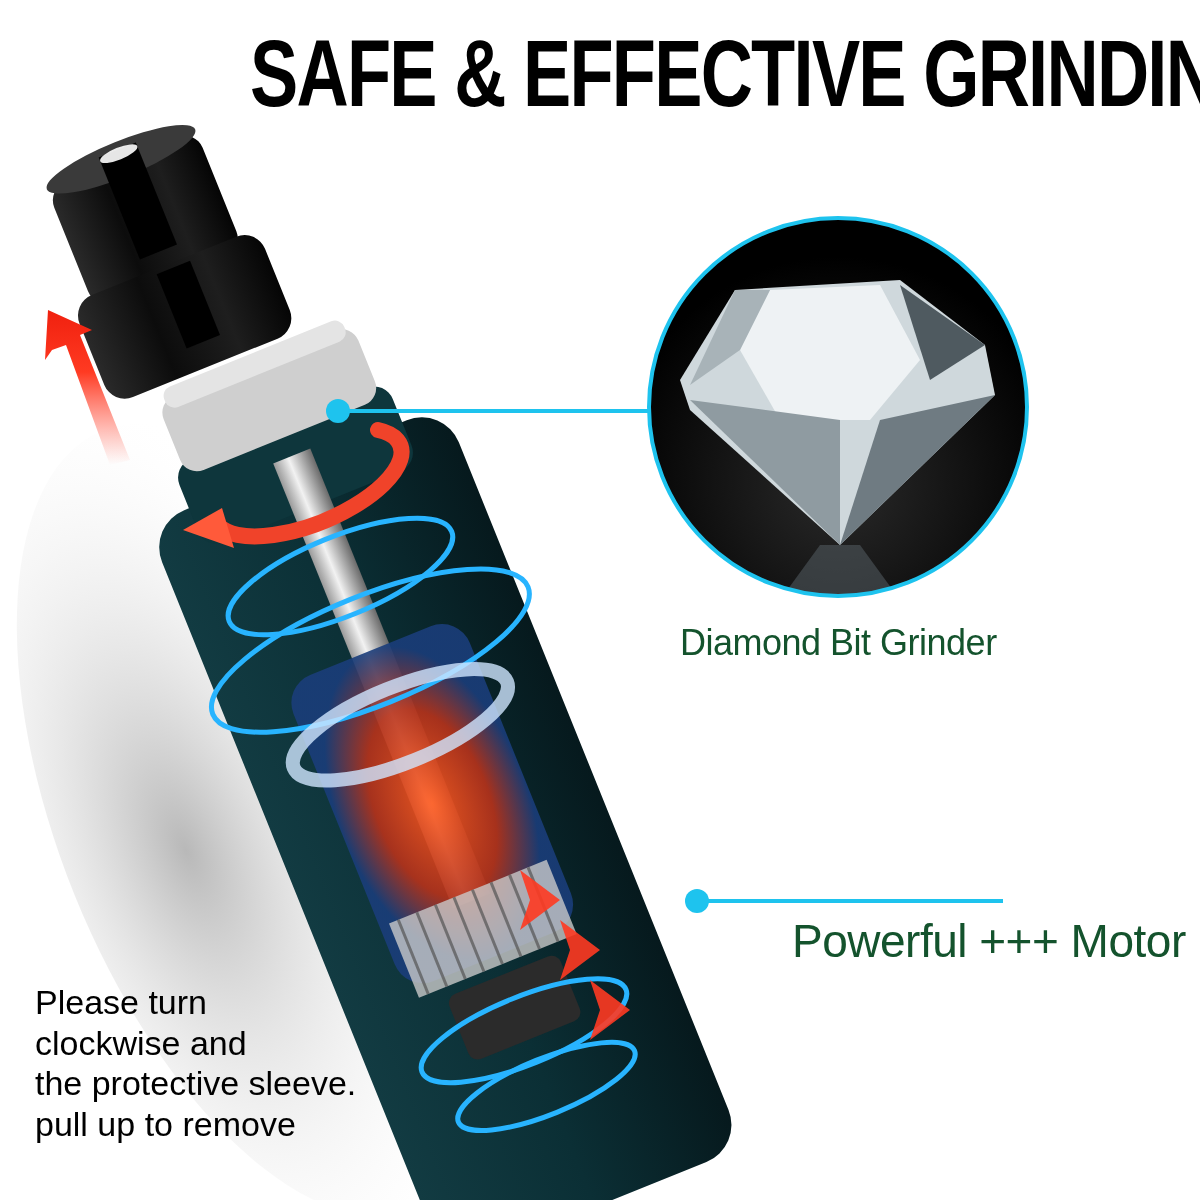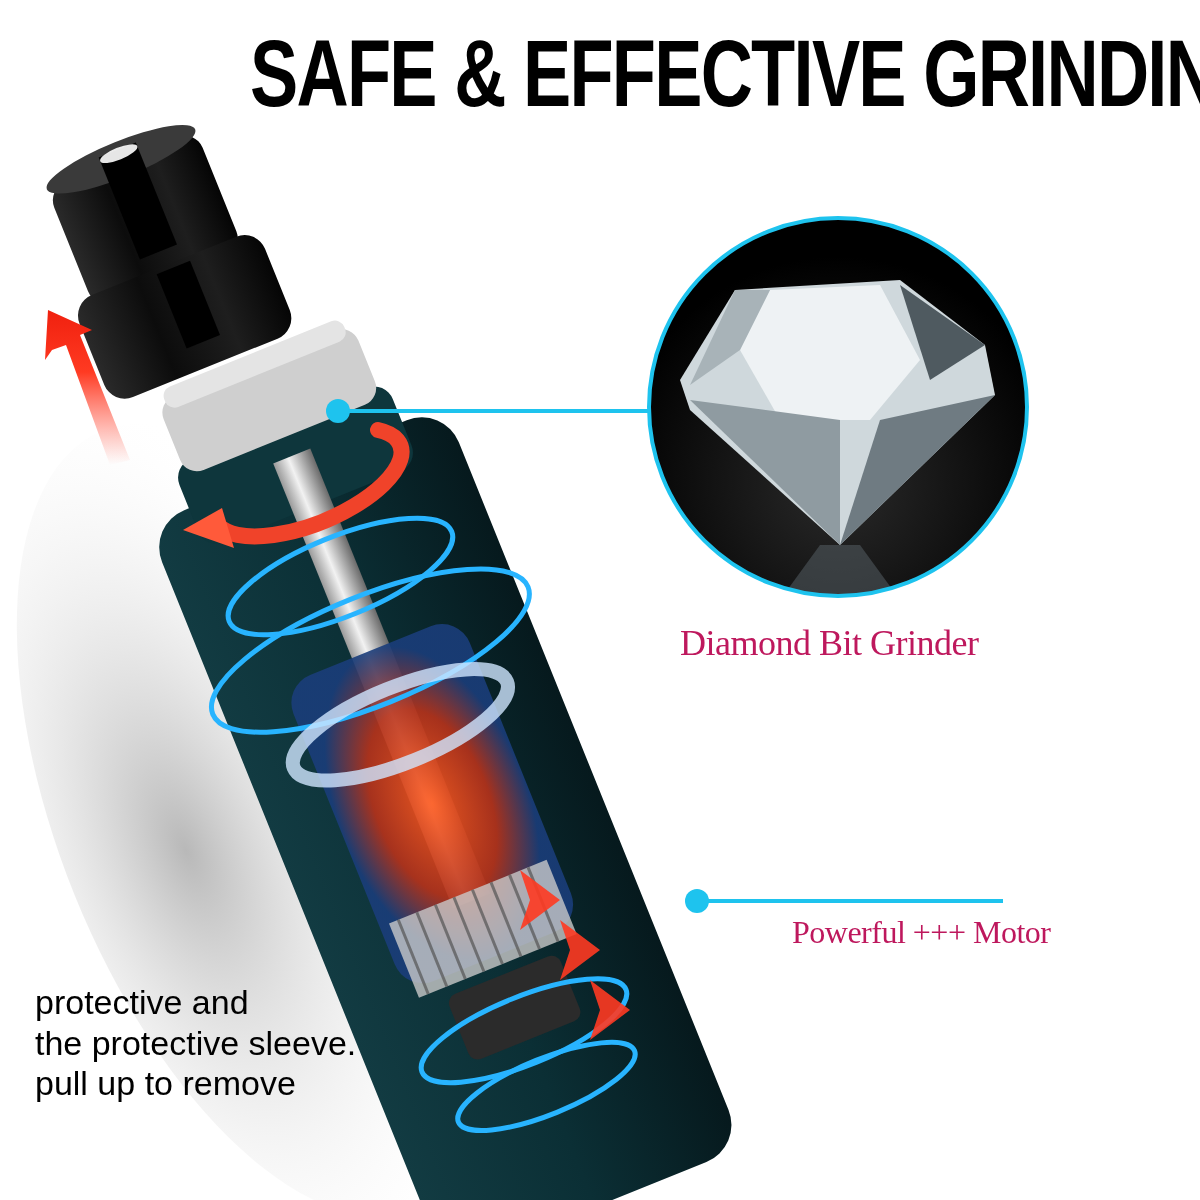--- a/index.html
+++ b/index.html
@@ -1,21 +1,21 @@
 <!DOCTYPE html>
 <html><head>
 <meta charset="utf-8">
 <style>
   html, body { margin: 0; padding: 0; }
   body { width: 1200px; height: 1200px; background: #ffffff; position: relative; overflow: hidden; font-family: "Liberation Sans", sans-serif; }
   .title { position: absolute; left: 250px; top: 18px; width: 920px; height: 110px; font-family: "Liberation Sans", sans-serif; font-weight: 900; font-size: 84px; letter-spacing: -2px; color: #000; text-align: left; white-space: nowrap; transform: scaleX(0.86) scaleY(1.12); transform-origin: left top; line-height: 100px; }
   .art { position: absolute; left: 0; top: 0; width: 1200px; height: 1200px; }
-  .label { position: absolute; color: #be185d; white-space: nowrap; font-family: Liberation Serif, serif; }
+  .label { position: absolute; color: #14532d; white-space: nowrap; font-family: Liberation Sans, sans-serif; }
   .label-diamond { left: 680px; top: 622px; font-size: 36px; letter-spacing: -0.5px; }
-  .label-motor { left: 792px; top: 914px; font-size: 32px; letter-spacing: -0.5px; }
+  .label-motor { left: 792px; top: 914px; font-size: 46px; letter-spacing: -0.5px; }
   .instructions { position: absolute; left: 35px; top: 982px; font-family: "Liberation Sans", sans-serif; font-size: 34px; line-height: 40.5px; color: #000; }
   .instructions div { white-space: nowrap; }
 </style>
 </head>
 <body>
 
 <div class="title">SAFE &amp; EFFECTIVE GRINDING</div>
 
 <svg class="art" viewBox="0 0 1200 1200" xmlns="http://www.w3.org/2000/svg">
   <defs>
@@ -132,16 +132,17 @@
   <g>
     <line x1="697" y1="901" x2="1003" y2="901" stroke="#1ec3ee" stroke-width="4"></line>
     <circle cx="697" cy="901" r="12" fill="#1ec3ee"></circle>
   </g>
 </svg>
 
 <div class="label label-diamond">Diamond Bit Grinder</div>
 <div class="label label-motor">Powerful +++ Motor</div>
 
 <div class="instructions">
-  <div>protective and</div>
+  <div>Please turn</div>
+  <div>clockwise and</div>
   <div>the protective sleeve.</div>
   <div>pull up to remove</div>
 </div>
 
 </body></html>

